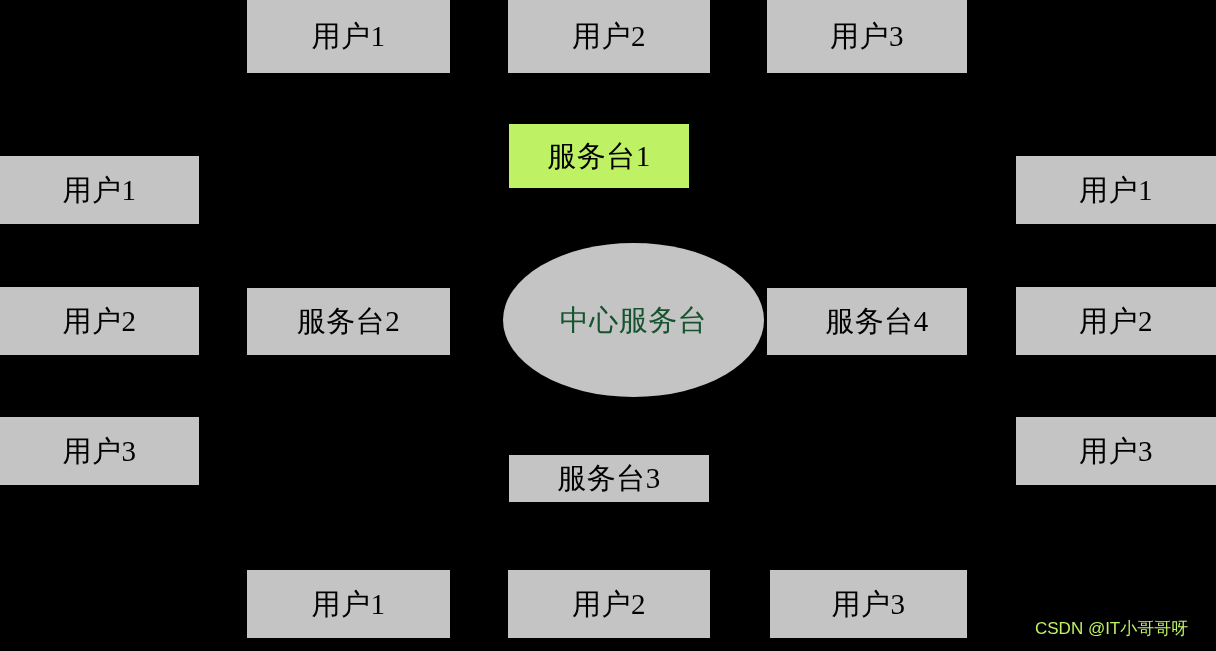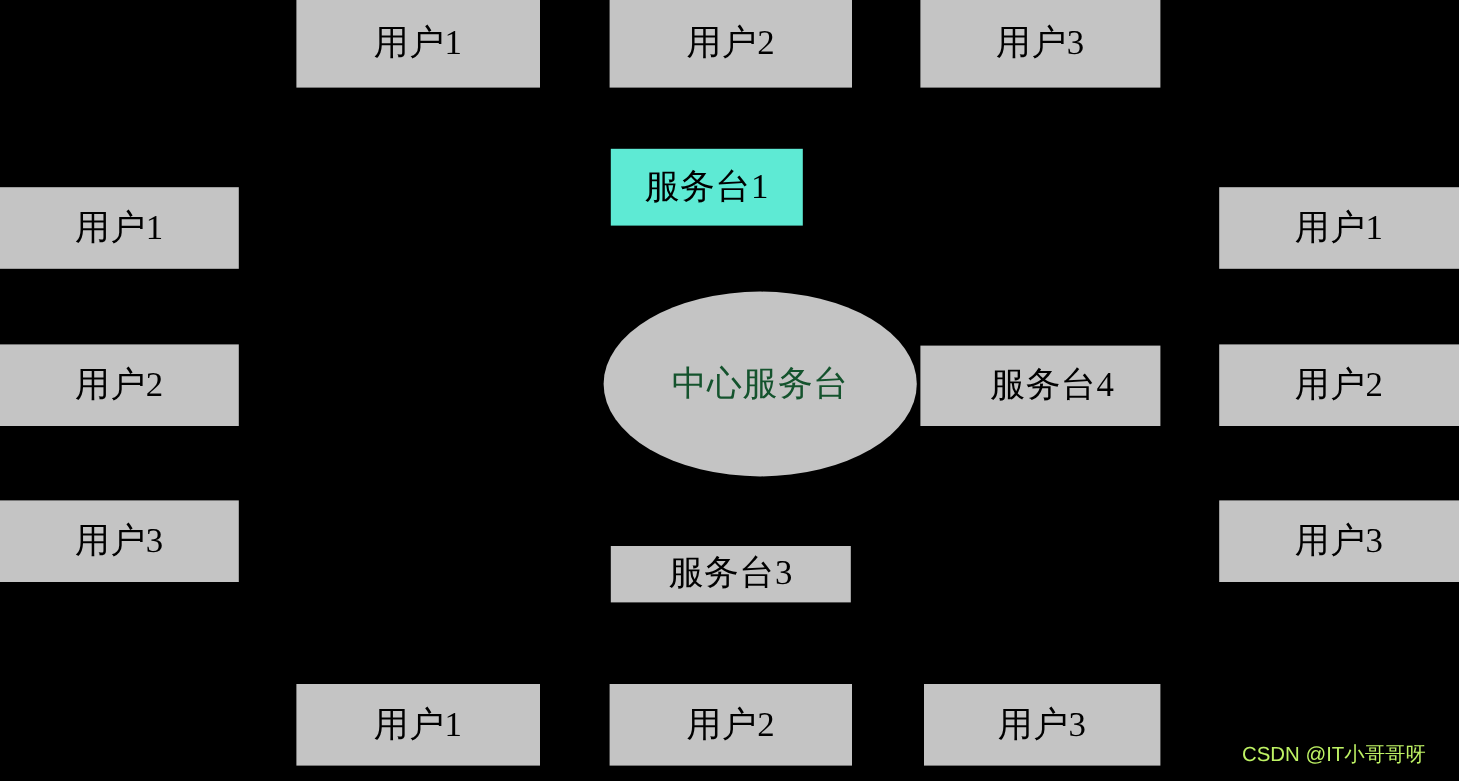--- a/index.html
+++ b/index.html
@@ -47,40 +47,43 @@
 <div id="canvas">
     <div class="node" style="left: 247px; top: 0px; width: 203px; height: 73px; background: rgb(196, 196, 196); color: rgb(0, 0, 0);">
       <span>用户1</span>
     </div>
     <div class="node" style="left: 508px; top: 0px; width: 202px; height: 73px; background: rgb(196, 196, 196); color: rgb(0, 0, 0);">
       <span>用户2</span>
     </div>
     <div class="node" style="left: 767px; top: 0px; width: 200px; height: 73px; background: rgb(196, 196, 196); color: rgb(0, 0, 0);">
       <span>用户3</span>
     </div>
-    <div class="node" style="left: 509px; top: 124px; width: 160px; height: 64px; background: #5eead4; color: rgb(0, 0, 0);">
+    <div class="node" style="left: 509px; top: 124px; width: 180px; height: 64px; background: #bef264; color: rgb(0, 0, 0);">
       <span>服务台1</span>
     </div>
     <div class="node" style="left: 0px; top: 156px; width: 199px; height: 68px; background: rgb(196, 196, 196); color: rgb(0, 0, 0);">
       <span>用户1</span>
     </div>
     <div class="node" style="left: 0px; top: 287px; width: 199px; height: 68px; background: rgb(196, 196, 196); color: rgb(0, 0, 0);">
       <span>用户2</span>
     </div>
     <div class="node" style="left: 0px; top: 417px; width: 199px; height: 68px; background: rgb(196, 196, 196); color: rgb(0, 0, 0);">
       <span>用户3</span>
     </div>
     <div class="node" style="left: 1016px; top: 156px; width: 200px; height: 68px; background: rgb(196, 196, 196); color: rgb(0, 0, 0);">
       <span>用户1</span>
     </div>
     <div class="node" style="left: 1016px; top: 287px; width: 200px; height: 68px; background: rgb(196, 196, 196); color: rgb(0, 0, 0);">
       <span>用户2</span>
     </div>
     <div class="node" style="left: 1016px; top: 417px; width: 200px; height: 68px; background: rgb(196, 196, 196); color: rgb(0, 0, 0);">
       <span>用户3</span>
+    </div>
+    <div class="node" style="left: 247px; top: 288px; width: 203px; height: 67px; background: rgb(196, 196, 196); color: rgb(0, 0, 0);">
+      <span>服务台2</span>
     </div>
     <div class="node ellipse" style="left: 503px; top: 243px; width: 261px; height: 154px; background: rgb(196, 196, 196); color: #14532d;">
       <span>中心服务台</span>
     </div>
     <div class="node" style="left: 767px; top: 288px; width: 200px; height: 67px; background: rgb(196, 196, 196); color: rgb(0, 0, 0); padding-left: 20px;">
       <span>服务台4</span>
     </div>
     <div class="node" style="left: 509px; top: 455px; width: 200px; height: 47px; background: rgb(196, 196, 196); color: rgb(0, 0, 0);">
       <span>服务台3</span>
     </div>

